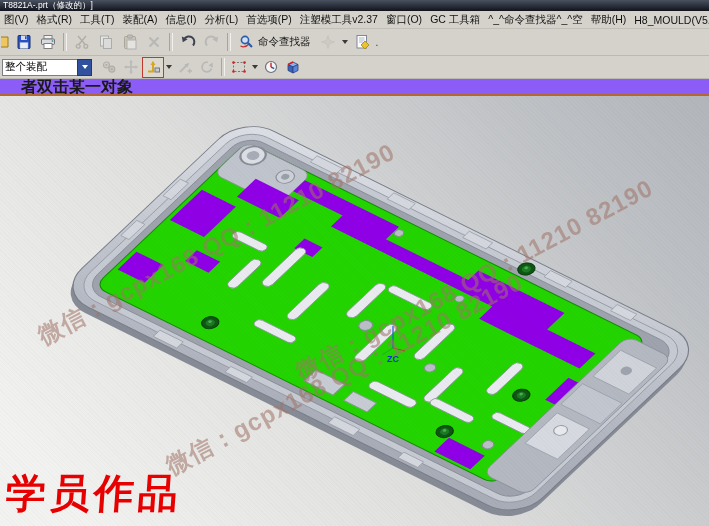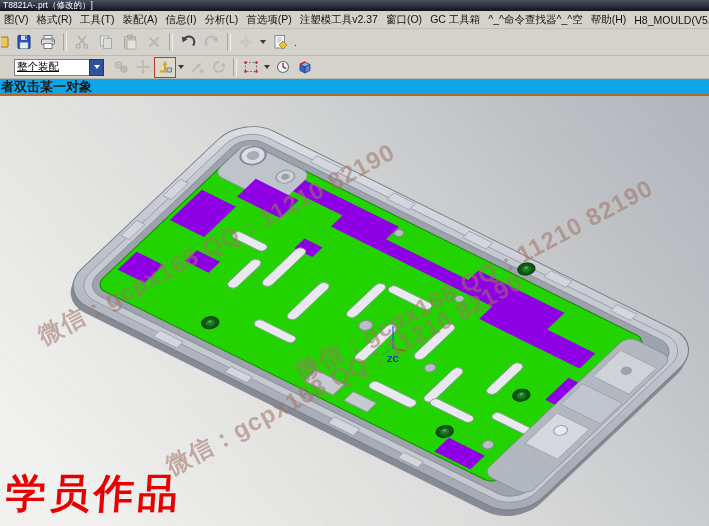--- a/index.html
+++ b/index.html
@@ -9,40 +9,40 @@
   
   .titlebar{height:11px;background:linear-gradient(#4a5160,#10131c);color:#fff;font-size:8.5px;line-height:11px;padding-left:3px;white-space:nowrap;overflow:hidden;}
 
   
   .menubar{height:17px;background:#d5d2cb;border-bottom:1px solid #c2bfb8;display:flex;align-items:center;font-size:10.5px;color:#111;padding-left:0;white-space:nowrap;overflow:hidden;}
   .menu-item{padding:0 4px;cursor:default;}
 
   
   .toolbar{display:flex;align-items:center;background:#d5d2cb;border-bottom:1px solid #bcb9b2;}
   .toolbar.row1{height:26px;padding-left:0;}
-  .toolbar.row2{height:22px;padding-left:14px;text-decoration:underline;}
+  .toolbar.row2{height:22px;padding-left:2px;}
   .tbtn{width:22px;height:22px;display:flex;align-items:center;justify-content:center;flex:0 0 auto;border:1px solid transparent;}
   .row2 .tbtn{width:20px;height:19px;}
   .tbtn.disabled{opacity:.5;filter:grayscale(60%);}
   .tbtn.hl{border:1px solid #c0392b;background:#ded9cf;}
   .clip{width:10px;overflow:hidden;justify-content:flex-start;}
   .clip svg{margin-left:-7px;}
   .sep{width:2px;height:18px;border-left:1px solid #a8a59e;border-right:1px solid #f2f0ec;margin:0 3px;flex:0 0 auto;}
   .cmdfind{display:flex;align-items:center;gap:3px;font-size:10.5px;color:#111;padding:1px 4px;border:1px solid transparent;background:transparent;font-family:inherit;}
   .ddarrow{width:0;height:0;border-left:3px solid transparent;border-right:3px solid transparent;border-top:4px solid #3a3a3a;margin:0 2px;flex:0 0 auto;}
   .ovdot{font-size:10px;color:#333;margin-left:2px;}
 
   
   .combo{display:flex;align-items:center;height:17px;margin-right:6px;flex:0 0 auto;}
   .combo-input{width:70px;height:15px;border:1px solid #7a7d85;border-right:none;background:#fff;font-size:10.5px;font-family:inherit;padding:0 2px;color:#000;}
   .combo-btn{width:15px;height:17px;background:#30519e;display:flex;align-items:center;justify-content:center;border:1px solid #22386e;box-sizing:border-box;}
   .combo-btn .ddarrow{border-top-color:#fff;margin:0;}
 
   
-  .promptbar{height:15px;background:#0ea5e9;font-size:13px;font-weight:bold;color:#1a1a1a;padding-left:1px;line-height:15px;border-bottom:2px solid #b4682f;white-space:nowrap;overflow:hidden;}
+  .promptbar{height:15px;background:#8b5cf6;font-size:16px;font-weight:bold;color:#1a1a1a;padding-left:21px;line-height:15px;border-bottom:2px solid #b4682f;white-space:nowrap;overflow:hidden;}
 
   
   .viewport{position:relative;flex:1;overflow:hidden;
     background:linear-gradient(52deg,#f2f2f0 8%,#dededd 45%,#bcbfc3 85%,#b2b5ba 100%);}
   .viewport::after{content:"";position:absolute;inset:0;
     background:repeating-linear-gradient(45deg,rgba(0,0,0,.015) 0 1px,transparent 1px 3px);pointer-events:none;}
   .model-svg{position:absolute;left:0;top:0;}
 
   .wm{position:absolute;font-weight:bold;font-size:24px;letter-spacing:1px;color:var(--watermark,#a07468);opacity:.55;transform:rotate(-28deg);transform-origin:left center;white-space:nowrap;pointer-events:none;z-index:5;}
   .wm1{left:40px;top:226px;}
@@ -129,20 +129,28 @@
         <polygon points="1.8,2.5 2.8,8.2 7.6,5.2" fill="#3c4250"></polygon>
       </svg>
     </span>
     <span class="tbtn disabled">
       <svg width="16" height="16" viewBox="0 0 16 16">
         <path d="M3 11.5 A5.5 5.5 0 1 1 11.7 4.8" fill="none" stroke="#9aa0a8" stroke-width="2"></path>
         <polygon points="14.2,2.5 13.2,8.2 8.4,5.2" fill="#9aa0a8"></polygon>
       </svg>
     </span>
     <span class="sep"></span>
+    <button class="cmdfind">
+      <svg width="16" height="16" viewBox="0 0 16 16">
+        <path d="M1.5 12 Q6 14.5 10.5 9.5" stroke="#c23333" stroke-width="1.3" fill="none"></path>
+        <circle cx="6" cy="6" r="3.6" fill="#cfe0f5" stroke="#2d5ca8" stroke-width="1.6"></circle>
+        <path d="M8.8 8.8 L13 13" stroke="#2d5ca8" stroke-width="2.2"></path>
+      </svg>
+      <span>命令查找器</span>
+    </button>
     <span class="tbtn disabled">
       <svg width="16" height="16" viewBox="0 0 16 16">
           <polygon points="8,1.5 9.6,6.4 14.5,8 9.6,9.6 8,14.5 6.4,9.6 1.5,8 6.4,6.4" fill="#c9c4b6" stroke="#a8a294" stroke-width="0.5"></polygon>
         </svg>
     </span>
     <span class="ddarrow"></span>
     <span class="tbtn">
       <svg width="16" height="16" viewBox="0 0 16 16">
         <rect x="3" y="1.5" width="9.5" height="12.5" fill="#fdfdfd" stroke="#7e8899"></rect>
         <path d="M5 4 h5.5 M5 6 h5.5 M5 8 h4" stroke="#9fb0c8" stroke-width="0.9"></path>

